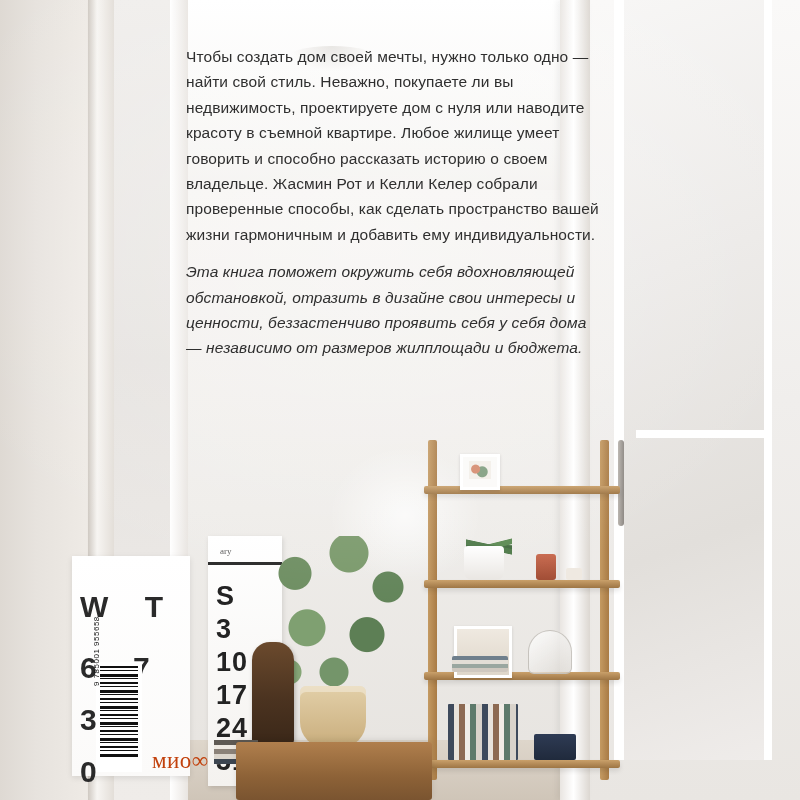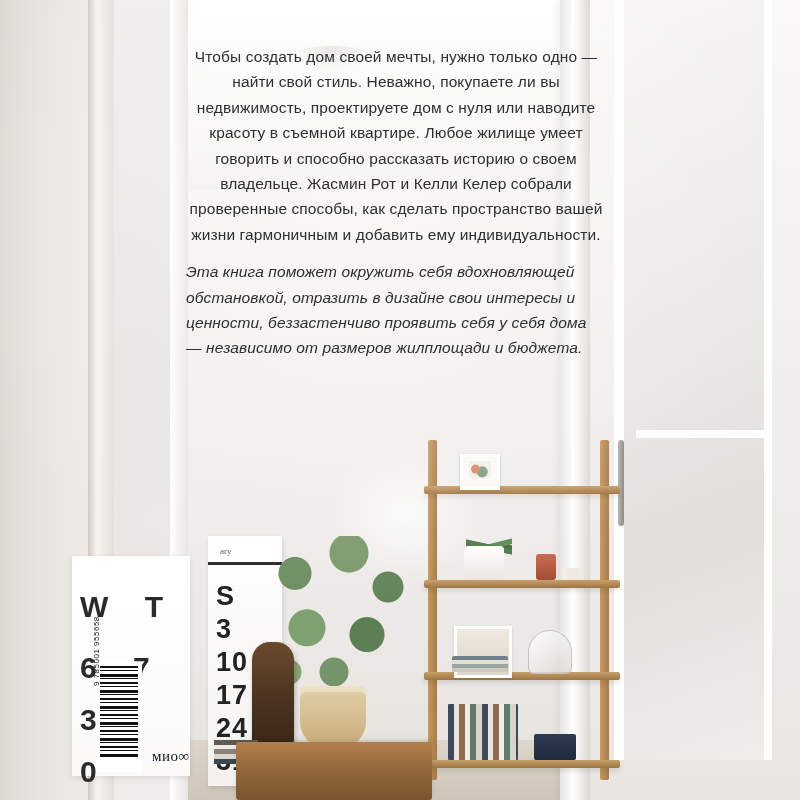--- a/index.html
+++ b/index.html
@@ -341,40 +341,40 @@
     letter-spacing: 0.5px;
     color: #111;
     white-space: nowrap;
   }
 
   
   .publisher {
     position: absolute;
     left: 152px; top: 748px;
     font-family: "Liberation Serif", serif;
-    font-size: 15px;
-    color: #0f172a;
+    font-size: 23px;
+    color: #c2410c;
     letter-spacing: 0.5px;
   }
 
   
   .blurb {
     position: absolute;
     left: 186px; top: 44px;
     width: 420px;
     color: #2f2f2f;
   }
   .blurb p {
     margin: 0;
     font-family: "Liberation Sans", sans-serif;
     font-size: 15.5px;
     line-height: 25.4px;
     letter-spacing: 0.1px;
   }
-  .blurb p.main { font-weight: 400; text-align: center; }
+  .blurb p.main { font-weight: 400; }
   .blurb p.italic {
     font-style: italic;
     margin-top: 12px;
   }
 
   
   .haze {
     position: absolute; inset: 0;
     pointer-events: none;
     background: radial-gradient(90% 70% at 46% 30%, rgba(255,255,255,0.30) 0%, rgba(255,255,255,0) 65%);

